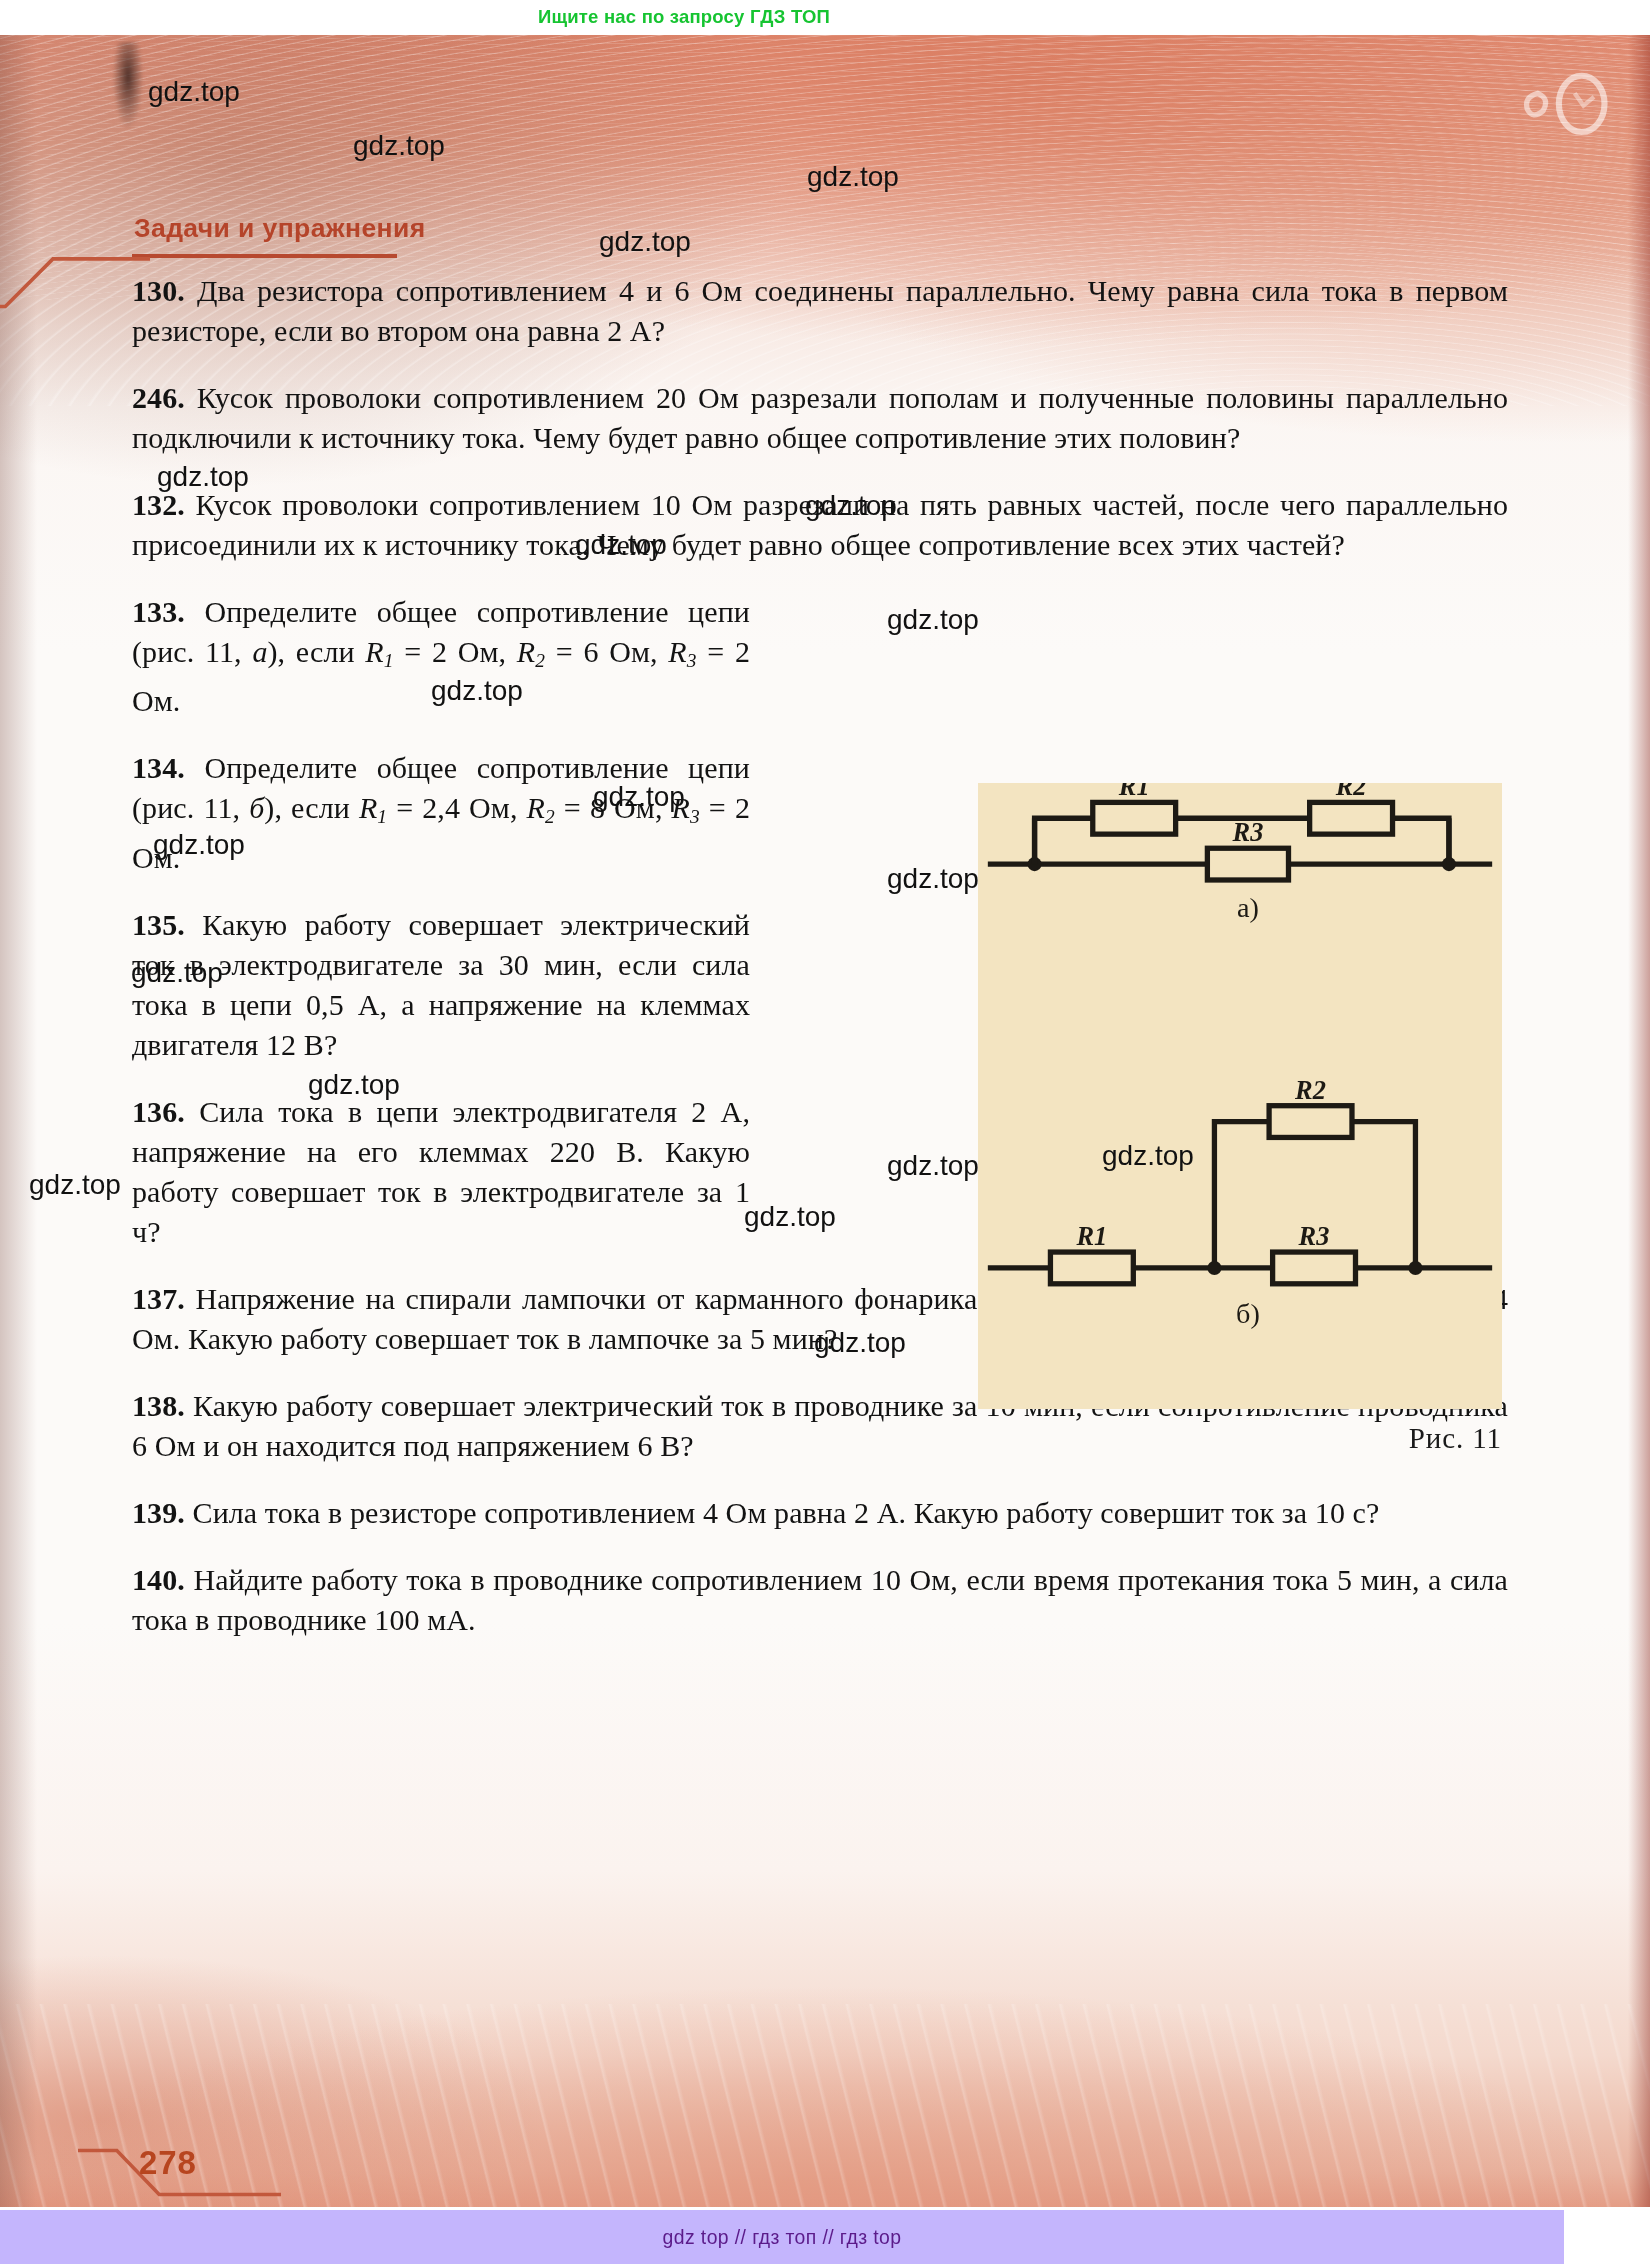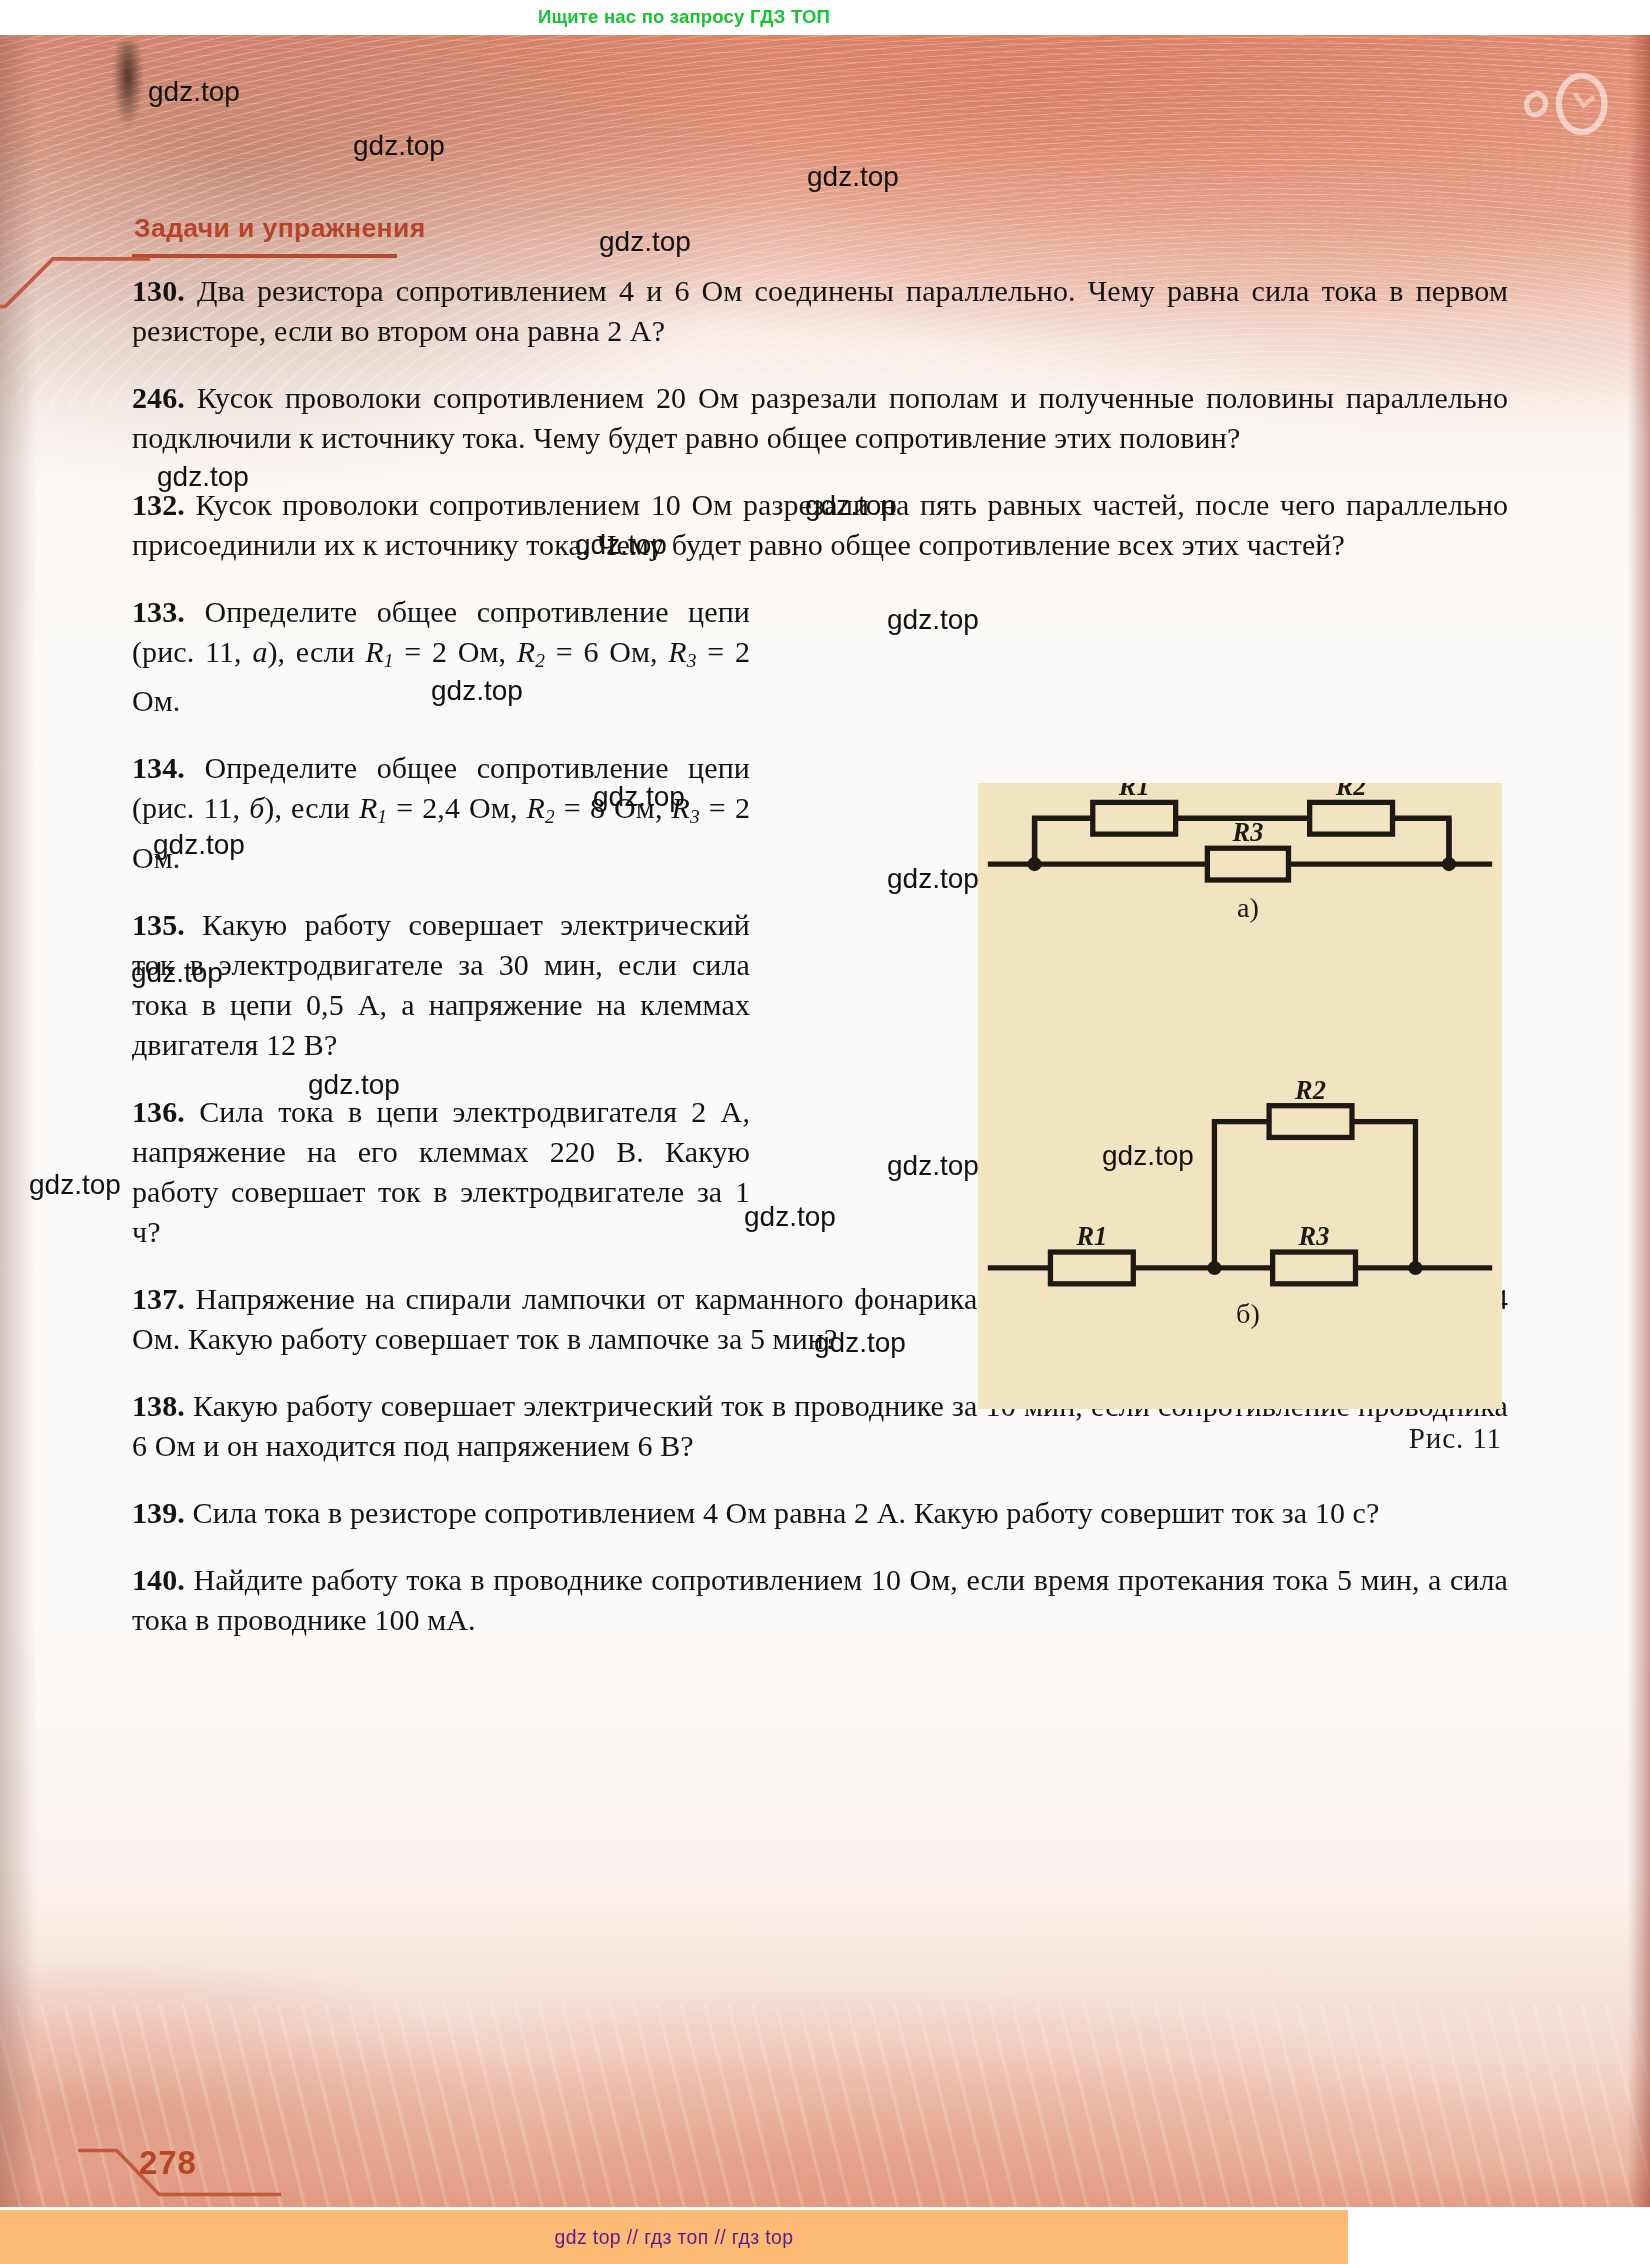--- a/index.html
+++ b/index.html
@@ -161,22 +161,22 @@
     position: absolute; left: 139px; top: 2109px;
     font-family: "Liberation Sans", sans-serif;
     font-size: 33px; font-weight: 700;
     color: #b7451f;
     letter-spacing: 0.9px;
   }
 
   
   #footer-bar {
     position: absolute; left: 0; bottom: 0;
-    width: 1348px; height: 55px;
-    background: #fdba74;
+    width: 1564px; height: 55px;
+    background: #c4b5fd;
     display: flex; align-items: center; justify-content: center; text-align: right;
   }
   #footer-text {
     font-family: "Liberation Sans", sans-serif;
     font-size: 19.4px;
     color: #5b1b8a;
     letter-spacing: 0.4px;
   }
 
   

